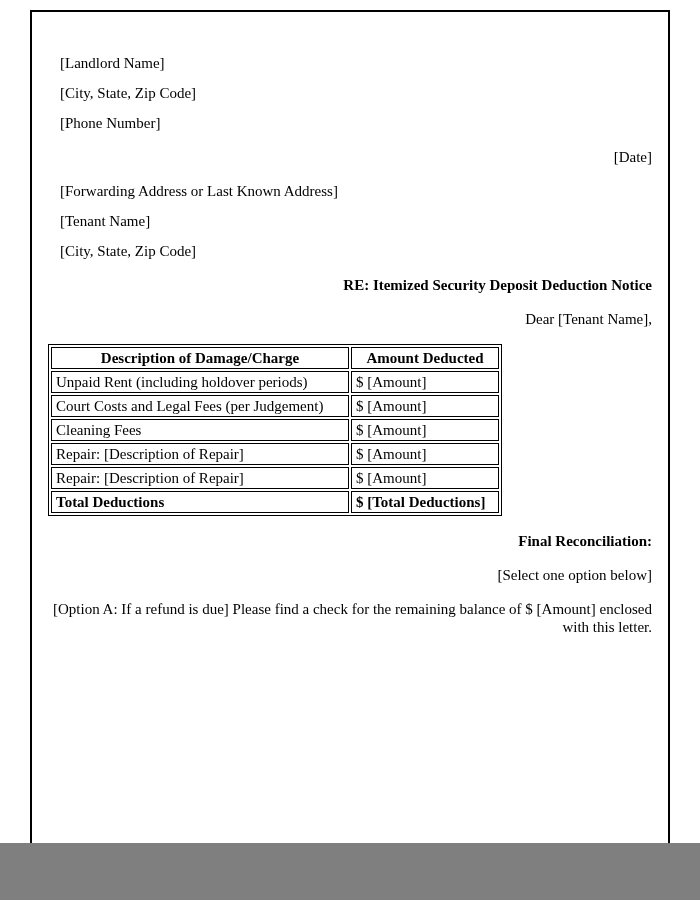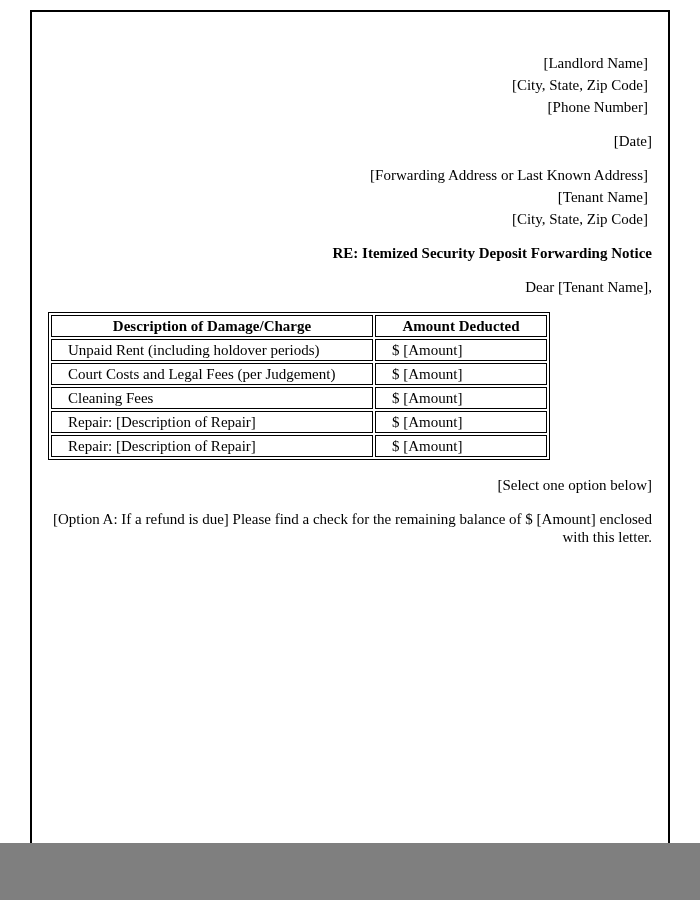--- a/index.html
+++ b/index.html
@@ -22,33 +22,33 @@
     height: 833px;
     border: 2px solid #000000;
     border-bottom: none;
     padding: 26px 16px 0 16px;
     font-size: 15px;
     line-height: 1.2;
     overflow: hidden;
     background: #ffffff;
   }
   .block { margin: 16px 0; }
-  .line { margin: 4px; text-align: right; }
+  .line { margin: 12px; }
   p { margin: 16px 0; text-align: right; }
   b, .bold { font-weight: bold; }
   table.deductions {
     border-collapse: separate;
     border-spacing: 2px;
     border: 1px solid #000000;
     margin: 16px 0;
   }
   table.deductions th,
   table.deductions td {
     border: 1px solid #000000;
-    padding: 1px 16px;
+    padding: 1px 4px;
     font-size: 15px;
     white-space: nowrap;
   }
   table.deductions th { font-weight: bold; text-align: center; }
   .col-desc { width: 288px; }
   .col-amt  { width: 138px; }
   ul.recon-list {
     margin: 14px 0 16px 0;
     padding-left: 42px;
   }
@@ -74,21 +74,21 @@
   </div>
 
   <p>[Date]</p>
 
   <div class="block">
     <div class="line">[Forwarding Address or Last Known Address]</div>
     <div class="line">[Tenant Name]</div>
     <div class="line">[City, State, Zip Code]</div>
   </div>
 
-  <p class="bold">RE: Itemized Security Deposit Forwarding Notice</p>
+  <p class="bold">RE: Itemized Security Deposit Deduction Notice</p>
 
   <p>Dear [Tenant Name],</p>
 
 
 
   <table class="deductions">
     <thead>
       <tr>
         <th class="col-desc">Description of Damage/Charge</th>
         <th class="col-amt">Amount Deducted</th>
@@ -108,23 +108,28 @@
         <td>$ [Amount]</td>
       </tr>
       <tr>
         <td>Repair: [Description of Repair]</td>
         <td>$ [Amount]</td>
       </tr>
       <tr>
         <td>Repair: [Description of Repair]</td>
         <td>$ [Amount]</td>
       </tr>
+      <tr>
+        <td class="bold">Total Deductions</td>
+        <td class="bold">$ [Total Deductions]</td>
+      </tr>
     </tbody>
   </table>
 
+  <p class="bold">Final Reconciliation:</p>
 
 
   <p>[Select one option below]</p>
 
   <p>[Option A: If a refund is due] Please find a check for the remaining balance of $ [Amount] enclosed with this letter.</p>
 
 </div>
 
 <div class="footer-bar"></div>
 

